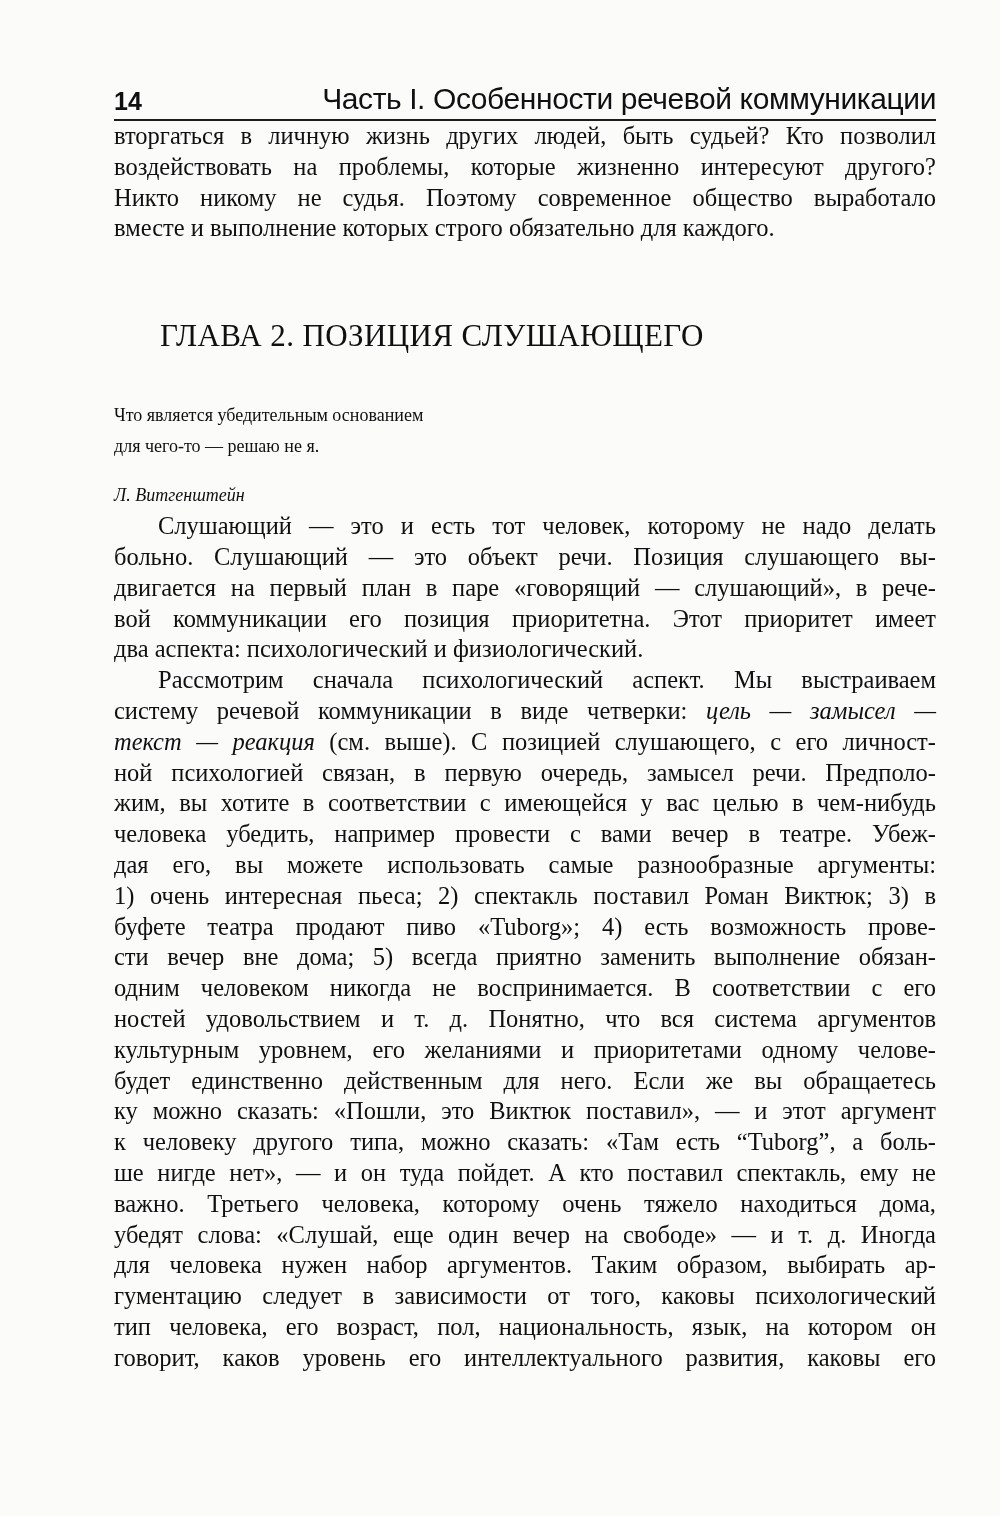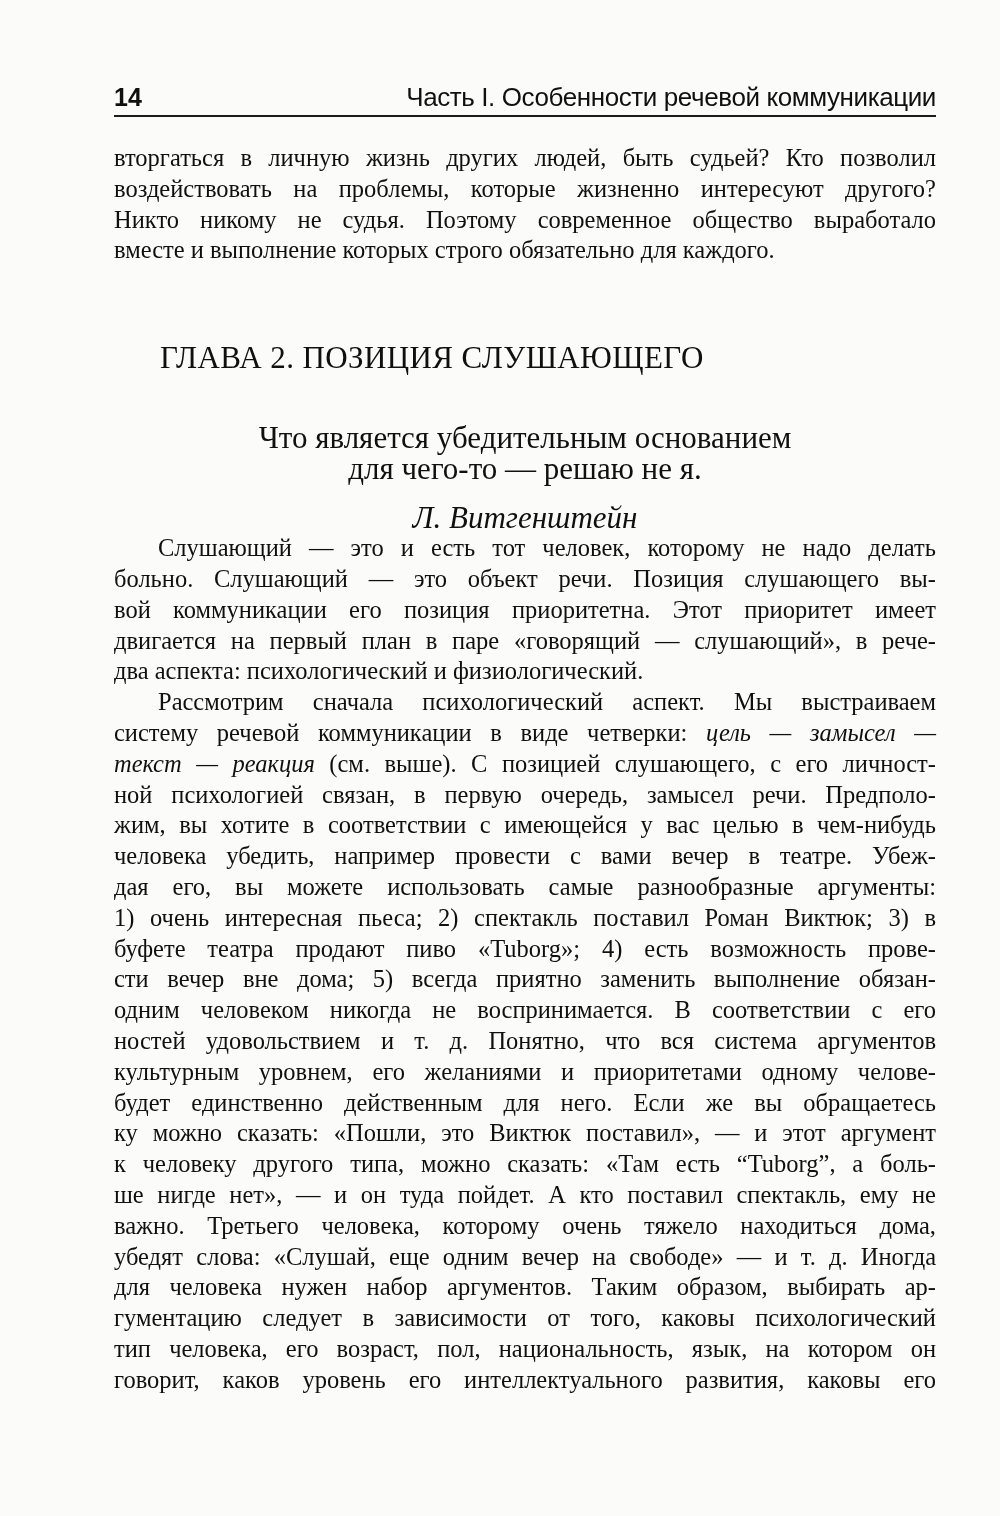--- a/index.html
+++ b/index.html
@@ -29,49 +29,49 @@
     border-bottom: 2px solid #1c1c1c;
     padding-bottom: 5px;
     font-family: "Liberation Sans", "DejaVu Sans", sans-serif;
   }
   .pagenum {
     font-weight: bold;
     font-size: 25px;
     line-height: 1;
   }
   .running-title {
-    font-size: 26px;
+    font-size: 30px;
     line-height: 1;
     letter-spacing: -0.4px;
   }
   
   .para .line {
     font-size: 24.5px;
     line-height: 30.8px;
     text-align: justify;
     text-align-last: justify;
     white-space: normal;
   }
   .para .line.lastline { text-align-last: left; }
   .para .line.indent   { text-indent: 44px; }
   .it { font-style: italic; }
 
-  .cont { margin-top: 26px; }
+  .cont { }
 
   .chapter {
     margin: 74px 0 0 46px;
     font-size: 31px;
     font-weight: normal;
     letter-spacing: 0.4px;
     line-height: 36px;
   }
   .epigraph {
     margin-top: 46px;
-    text-align: center;
-    font-size: 31px;
+    text-align: left;
+    font-size: 18px;
     line-height: 31px;
   }
   .epi-author { font-style: italic; margin-top: 18px; }
 
   .bodytext { }
 </style>
 </head>
 <body>
 
 <div class="page">
@@ -95,22 +95,22 @@
   <div class="epigraph">
     <div class="epi-line">Что является убедительным основанием</div>
     <div class="epi-line">для чего-то — решаю не я.</div>
     <div class="epi-author">Л. Витгенштейн</div>
   </div>
 
   <div class="bodytext" id="bodytext">
       <div class="para">
         <div class="line indent"><span>Слушающий — это и есть тот человек, которому не надо делать</span></div>
         <div class="line"><span>больно. Слушающий — это объект речи. Позиция слушающего вы-</span></div>
+        <div class="line"><span>двигается на первый план в паре «говорящий — слушающий», в рече-</span></div>
         <div class="line"><span>вой коммуникации его позиция приоритетна. Этот приоритет имеет</span></div>
-        <div class="line"><span>двигается на первый план в паре «говорящий — слушающий», в рече-</span></div>
         <div class="line lastline"><span>два аспекта: психологический и физиологический.</span></div>
       </div>
       <div class="para">
         <div class="line indent"><span>Рассмотрим сначала психологический аспект. Мы выстраиваем</span></div>
         <div class="line"><span>систему речевой коммуникации в виде четверки: </span><span class="it">цель — замысел —</span></div>
         <div class="line"><span class="it">текст — реакция</span><span> (см. выше). С позицией слушающего, с его личност-</span></div>
         <div class="line"><span>ной психологией связан, в первую очередь, замысел речи. Предполо-</span></div>
         <div class="line"><span>жим, вы хотите в соответствии с имеющейся у вас целью в чем-нибудь</span></div>
         <div class="line"><span>человека убедить, например провести с вами вечер в театре. Убеж-</span></div>
         <div class="line"><span>дая его, вы можете использовать самые разнообразные аргументы:</span></div>
@@ -118,21 +118,21 @@
         <div class="line"><span>буфете театра продают пиво «Tuborg»; 4) есть возможность прове-</span></div>
         <div class="line"><span>сти вечер вне дома; 5) всегда приятно заменить выполнение обязан-</span></div>
         <div class="line"><span>одним человеком никогда не воспринимается. В соответствии с его</span></div>
         <div class="line"><span>ностей удовольствием и т. д. Понятно, что вся система аргументов</span></div>
         <div class="line"><span>культурным уровнем, его желаниями и приоритетами одному челове-</span></div>
         <div class="line"><span>будет единственно действенным для него. Если же вы обращаетесь</span></div>
         <div class="line"><span>ку можно сказать: «Пошли, это Виктюк поставил», — и этот аргумент</span></div>
         <div class="line"><span>к человеку другого типа, можно сказать: «Там есть “Tuborg”, а боль-</span></div>
         <div class="line"><span>ше нигде нет», — и он туда пойдет. А кто поставил спектакль, ему не</span></div>
         <div class="line"><span>важно. Третьего человека, которому очень тяжело находиться дома,</span></div>
-        <div class="line"><span>убедят слова: «Слушай, еще одним вечер на свободе» — и т. д. Иногда</span></div>
+        <div class="line"><span>убедят слова: «Слушай, еще один вечер на свободе» — и т. д. Иногда</span></div>
         <div class="line"><span>для человека нужен набор аргументов. Таким образом, выбирать ар-</span></div>
         <div class="line"><span>гументацию следует в зависимости от того, каковы психологический</span></div>
         <div class="line"><span>тип человека, его возраст, пол, национальность, язык, на котором он</span></div>
         <div class="line"><span>говорит, каков уровень его интеллектуального развития, каковы его</span></div>
       </div>
     </div>
 
 </div>
 
 </body></html>

